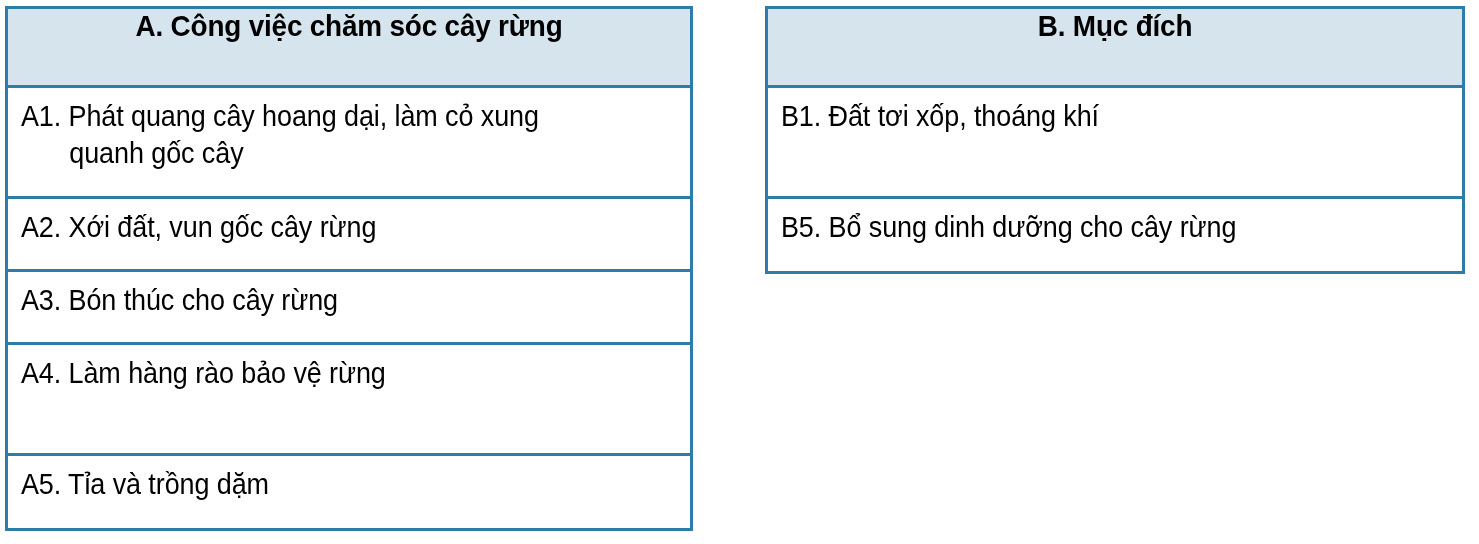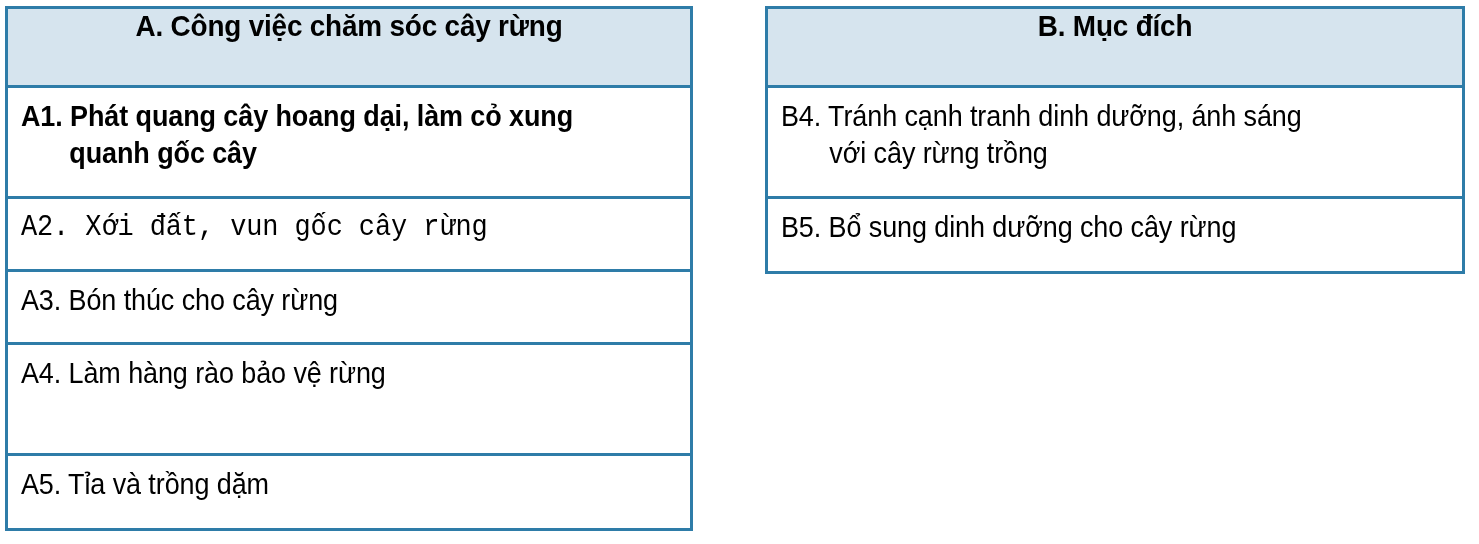--- a/index.html
+++ b/index.html
@@ -57,22 +57,22 @@
     line-height: 1.28;
     padding: 10px 8px 8px 10px;
     text-indent: -52px;
     margin-left: 52px;
     white-space: pre-wrap;
     transform: scaleX(0.93);
     transform-origin: left center;
     letter-spacing: -0.1px;
   }
   
-  .r1 { height: 108px; font-weight: bold; }
-  .r2 { height: 70px; font-family: Liberation Mono, monospace; }
+  .r1 { height: 108px; }
+  .r2 { height: 70px; }
   .r3 { height: 70px; }
   .r4 { height: 108px; margin-left: 12px; }
   .r5 { height: 72px; }
 </style>
 </head>
 <body>
 
 <div class="page">
 
   <table class="match-table" id="table-a">
@@ -112,23 +112,22 @@
   </table>
 
   <table class="match-table" id="table-b">
     <tbody>
       <tr>
         <td class="hdr-cell">
           <span class="hdr-text">B. Mục đích</span>
         </td>
       </tr>
       <tr>
-        <td class="item-cell r4">
-          <span class="item-text">B4. Tránh cạnh tranh dinh dưỡng, ánh sáng
-với cây rừng trồng</span>
+        <td class="item-cell r1">
+          <span class="item-text">B1. Đất tơi xốp, thoáng khí</span>
         </td>
       </tr>
       <tr>
         <td class="item-cell r5">
           <span class="item-text">B5. Bổ sung dinh dưỡng cho cây rừng</span>
         </td>
       </tr>
     </tbody>
   </table>
 

